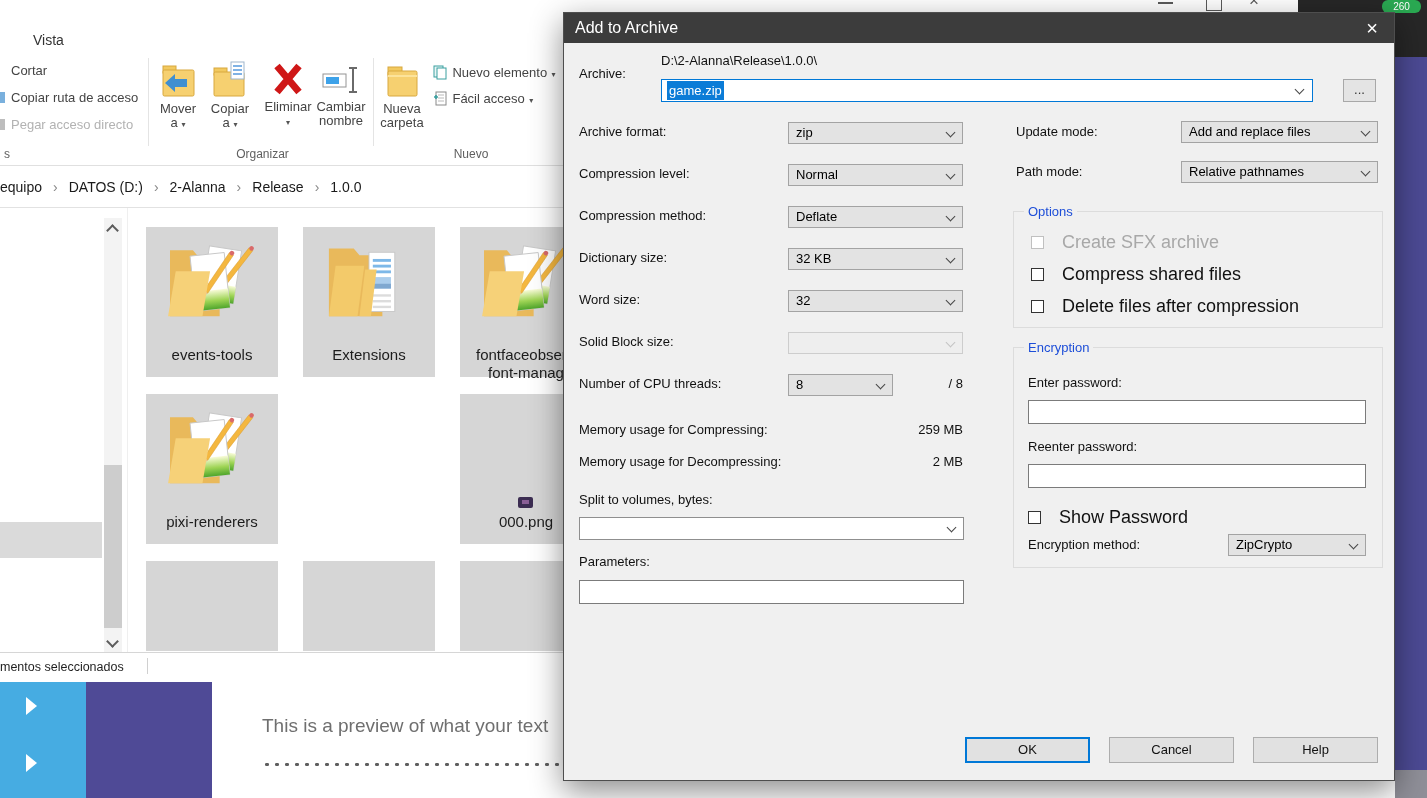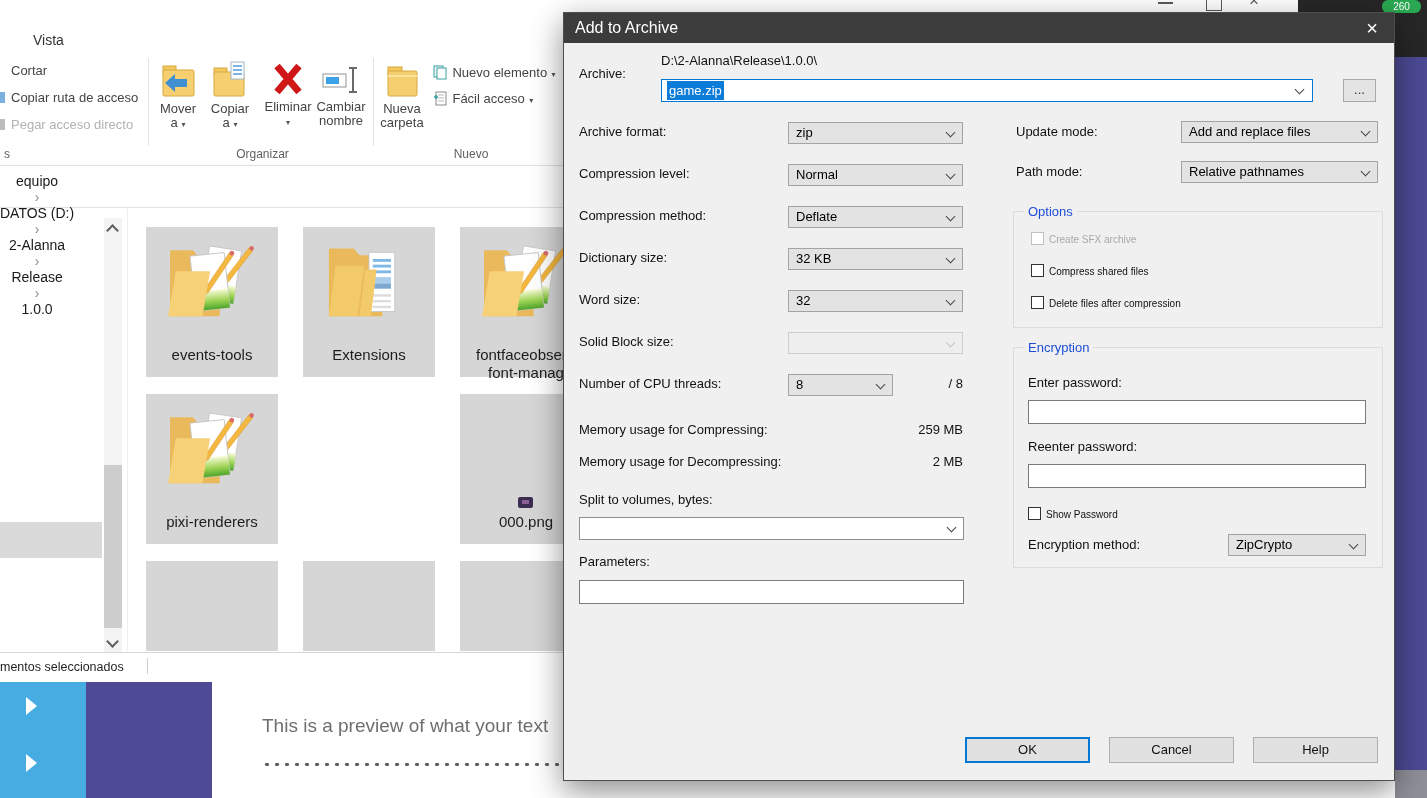--- a/index.html
+++ b/index.html
@@ -27,21 +27,21 @@
   .ribbon-sep{position:absolute;top:58px;width:1px;height:88px;background:#e4e4e4;}
   .ribbon-line{position:absolute;left:0;top:165px;width:1298px;height:1px;background:#e0e0e0;}
   .rsmall{position:absolute;font-size:13px;color:#444;white-space:nowrap;}
   .rsmall.dis{color:#b2b2b2;}
   .rgroup{position:absolute;top:147px;font-size:12px;color:#5f5f5f;text-align:center;}
   .rbtn{position:absolute;text-align:center;font-size:13px;color:#444;line-height:14px;}
   .rbtn .ric{display:block;margin:0 auto;}
   .darr{font-size:8px;color:#555;}
   .breadbar{position:absolute;left:0;top:166px;width:1298px;height:41px;background:#fff;
             border-bottom:1px solid #e2e2e2;}
-  .crumbs{position:absolute;left:0;top:7px;display:flex;align-items:center;font-size:14px;color:#1a1a1a;flex-direction:column;}
+  .crumbs{position:absolute;left:0;top:13px;display:flex;align-items:center;font-size:14px;color:#1a1a1a;}
   .crumbs .sep{color:#888;margin:0 11px;font-size:14px;}
   .crumb{cursor:default;}
 
   
   .navsel{position:absolute;left:0;top:522px;width:102px;height:36px;background:#dadada;}
   .vline{position:absolute;left:127px;top:208px;width:1px;height:444px;background:#efefef;}
   .sbar{position:absolute;left:104px;top:218px;width:18px;height:434px;background:#f3f3f3;}
   .sthumb{position:absolute;left:0;top:247px;width:18px;height:163px;background:#cdcdcd;}
   .vchev{position:absolute;width:7px;height:7px;border-right:2px solid #5c5c5c;border-bottom:2px solid #5c5c5c;}
   .vchev.up{left:4px;top:8px;transform:rotate(-135deg);}
@@ -89,21 +89,21 @@
                   line-height:19px;padding:0 2px;}
   .archcombo .chev{position:absolute;right:9px;top:6px;width:6px;height:6px;
                    border-right:1.6px solid #464646;border-bottom:1.6px solid #464646;transform:rotate(45deg);}
   .browse{position:absolute;left:779px;top:66px;width:33px;height:23px;background:#e4e4e4;
           border:1px solid #a8a8a8;box-sizing:border-box;font-size:13px;text-align:center;line-height:19px;
           color:#333;cursor:pointer;}
   .tinput{position:absolute;background:#fff;border:1px solid #7b7b7b;box-sizing:border-box;
           font-size:13px;padding:0 5px;font-family:"Liberation Sans",sans-serif;outline:none;}
   .group{position:absolute;border:1px solid #dcdcdc;}
   .gtitle{position:absolute;top:-8px;left:10px;background:#f0f0f0;padding:0 4px;font-size:13px;color:#1d4ed8;}
-  .cbrow{position:absolute;display:flex;align-items:flex-end;gap:5px;font-size:10px;color:#111;}
+  .cbrow{position:absolute;display:flex;align-items:center;gap:18px;font-size:18px;color:#111;}
   .cb{width:13px;height:13px;background:#fff;border:1px solid #333;box-sizing:border-box;flex:none;cursor:pointer;}
   .cbrow.dis{color:#a8a8a8;}
   .cbrow.dis .cb{border-color:#c0c0c0;}
   .btn{position:absolute;width:125px;height:26px;background:#e1e1e1;border:1px solid #adadad;
        box-sizing:border-box;font-size:13px;text-align:center;line-height:23px;color:#111;cursor:pointer;}
   .btn.primary{border:2px solid #0078d7;line-height:21px;}
   .rangesuffix{position:absolute;font-size:13px;color:#111;text-align:right;}
 </style>
 </head>
 <body>

